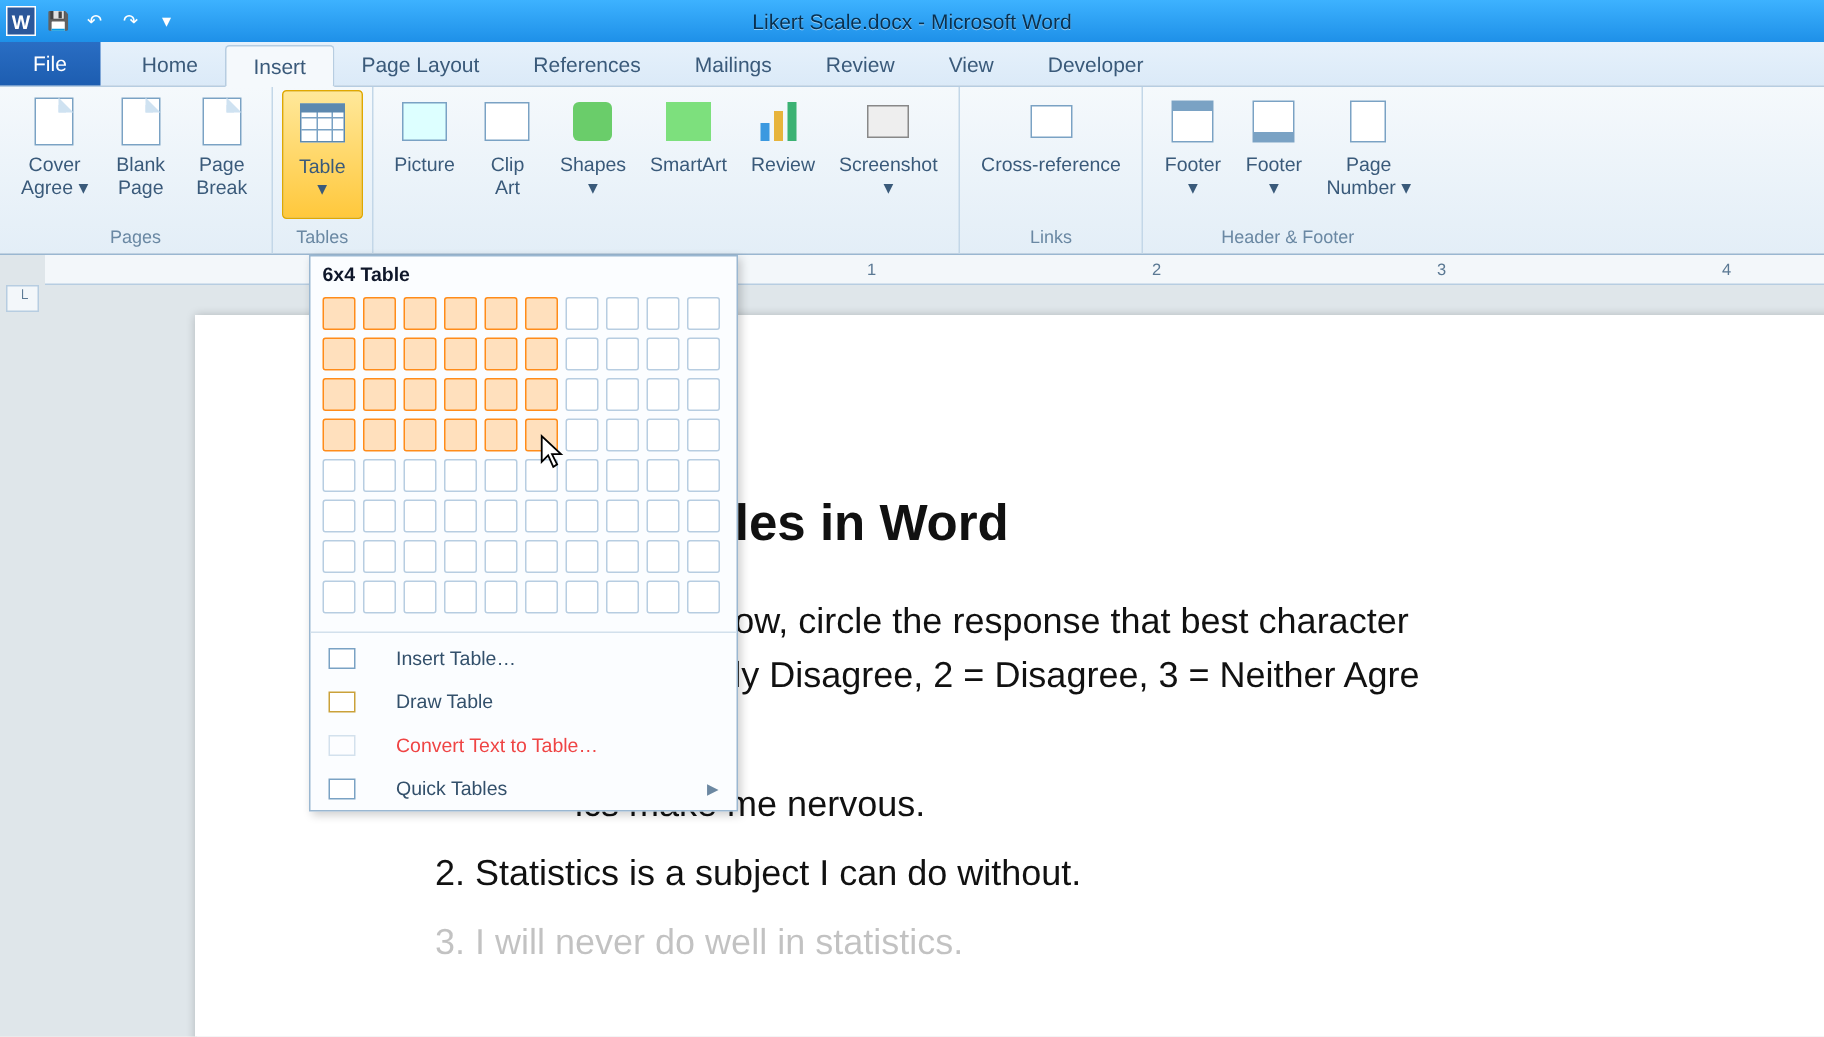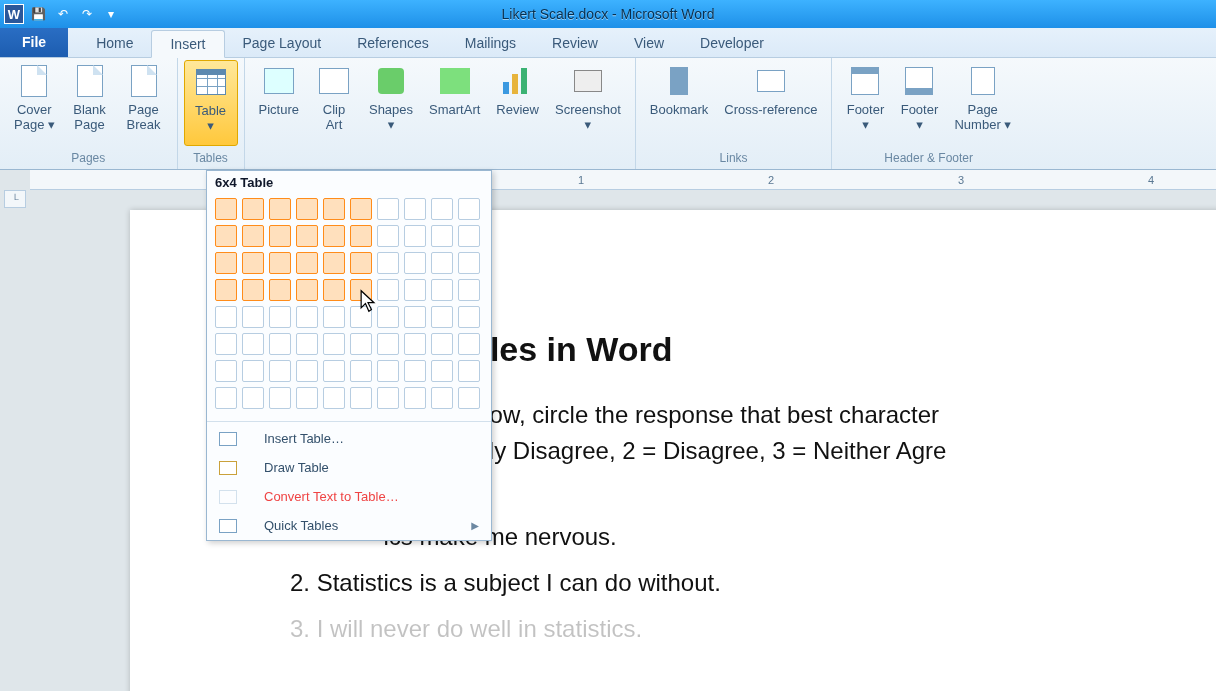--- a/index.html
+++ b/index.html
@@ -27,21 +27,21 @@
   .titlebar .title { font-weight:400; }
   
   .tabs {
     height: 30px; background: linear-gradient(#e6f1fb, #dbeaf8);
     display:flex; align-items:flex-end; border-bottom:1px solid #b7cde1;
     padding-left:0;
   }
   .file-tab {
     background: linear-gradient(#2a6ec4, #1d5db0);
     color:#fff; height:30px; padding:0 22px; display:flex; align-items:center;
-    font-size:14px; margin-right:10px; border-radius:0 0 0 0;font-weight:bold;
+    font-size:14px; margin-right:10px; border-radius:0 0 0 0;
   }
   .tab {
     padding:0 18px; height:28px; display:flex; align-items:center;
     color:#3a5a7a; font-size:14px; cursor:default;
   }
   .tab.active {
     background:#f5f9fc; border:1px solid #b7cde1; border-bottom:1px solid #f5f9fc;
     border-radius:3px 3px 0 0; margin-bottom:-1px; color:#3a5a7a;
   }
   
@@ -157,21 +157,21 @@
 </div>
 
 <div class="ribbon">
   <div class="group">
     <div class="group-items">
       <div class="rbtn">
         <div class="ico">
             <div class="ico-page"></div>
           </div>
         <div style="white-space:pre-line">Cover
-Page ▾</div>
+Agree ▾</div>
       </div>
       <div class="rbtn">
         <div class="ico">
             <div class="ico-page"></div>
           </div>
         <div style="white-space:pre-line">Blank
 Page</div>
       </div>
       <div class="rbtn">
         <div class="ico">
@@ -241,26 +241,20 @@
           </div>
           <div style="white-space:pre-line">Screenshot
 ▾</div>
         </div>
     </div>
     <div class="group-label" style="visibility:hidden">Illustrations</div>
   </div>
 
   <div class="group">
     <div class="group-items">
-      <div class="rbtn">
-          <div class="ico">
-            <div class="ico-bookmark"></div>
-          </div>
-          <div>Bookmark</div>
-        </div>
       <div class="rbtn">
           <div class="ico">
             <div class="ico-xref"></div>
           </div>
           <div>Cross-reference</div>
         </div>
     </div>
     <div class="group-label">Links</div>
   </div>
 

